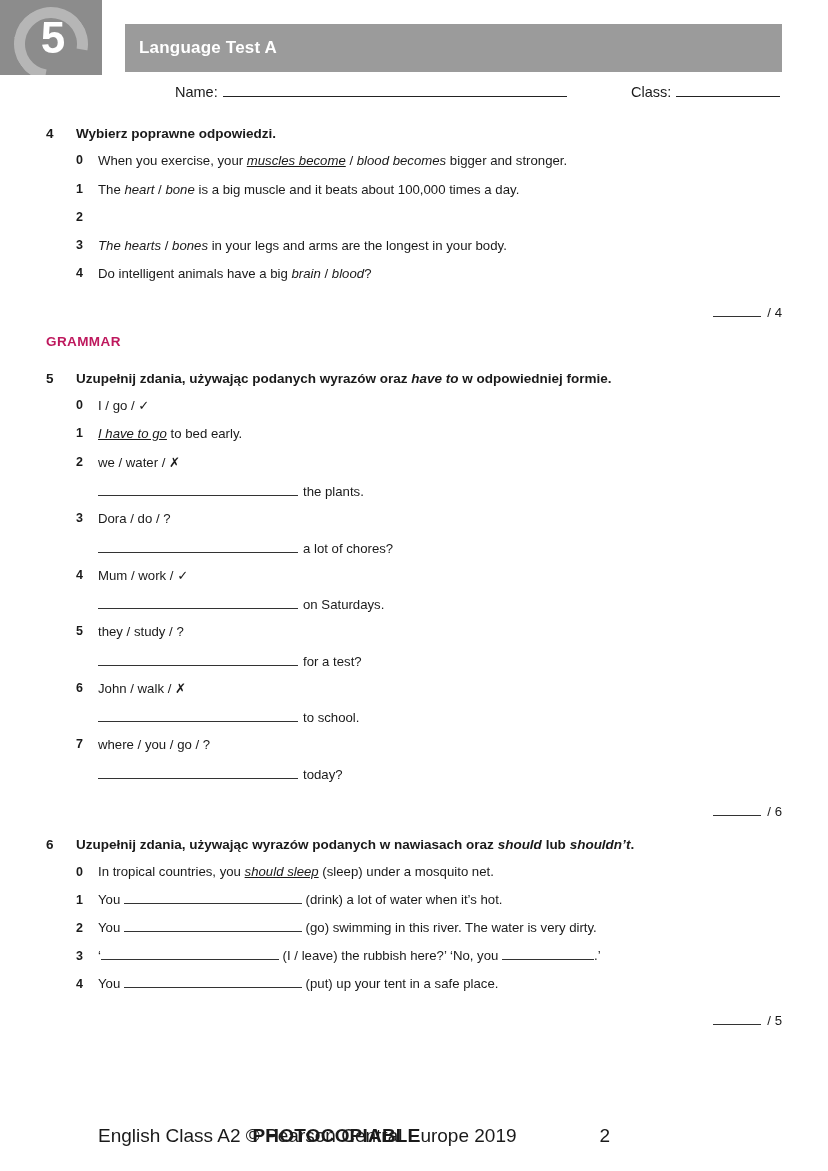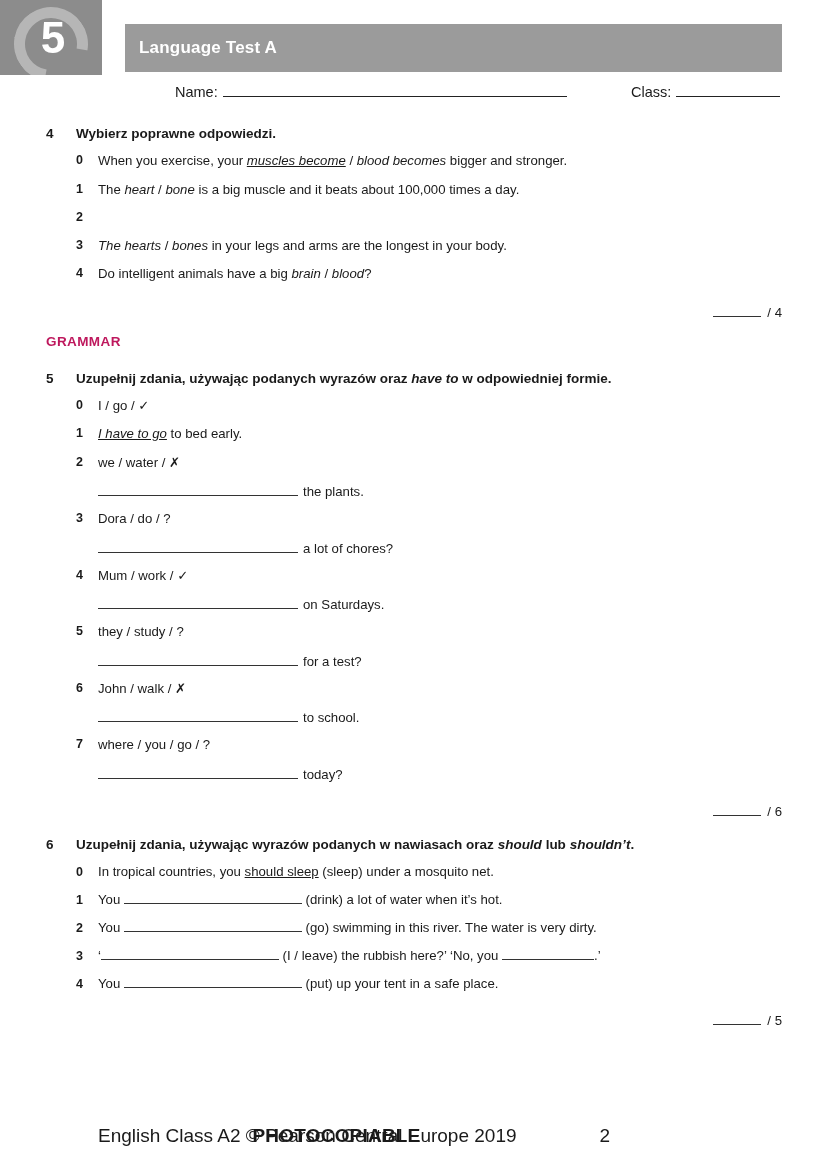--- a/index.html
+++ b/index.html
@@ -355,21 +355,21 @@
 
   <div class="exercise" style="margin-top:18px;">
     <div class="ex-head">
       <span class="ex-num">6</span>
       <span class="ex-instr"><span>Uzupełnij zdania, używając wyrazów podanych w nawiasach oraz </span><span style="font-style: italic;">should</span><span> lub </span><span style="font-style: italic;">shouldn’t</span><span>.</span></span>
     </div>
     <div class="items">
 
       <div class="inline-item">
         <span class="it-num">0</span>
-        <span class="it-body"><span>In tropical countries, you </span><span class="uline-it" style="text-decoration:underline;">should sleep</span><span> (sleep) under a mosquito net.</span></span>
+        <span class="it-body"><span>In tropical countries, you </span><span class="uline-it" style="font-style:italic;text-decoration:underline;">should sleep</span><span> (sleep) under a mosquito net.</span></span>
       </div>
 
       <div class="inline-item">
         <span class="it-num">1</span>
         <span class="it-body"><span>You </span><span class="blank blank-md"></span>&nbsp;<span>(drink) a lot of water when it’s hot.</span></span>
       </div>
 
       <div class="inline-item">
         <span class="it-num">2</span>
         <span class="it-body"><span>You </span><span class="blank blank-md"></span>&nbsp;<span>(go) swimming in this river. The water is very dirty.</span></span>

